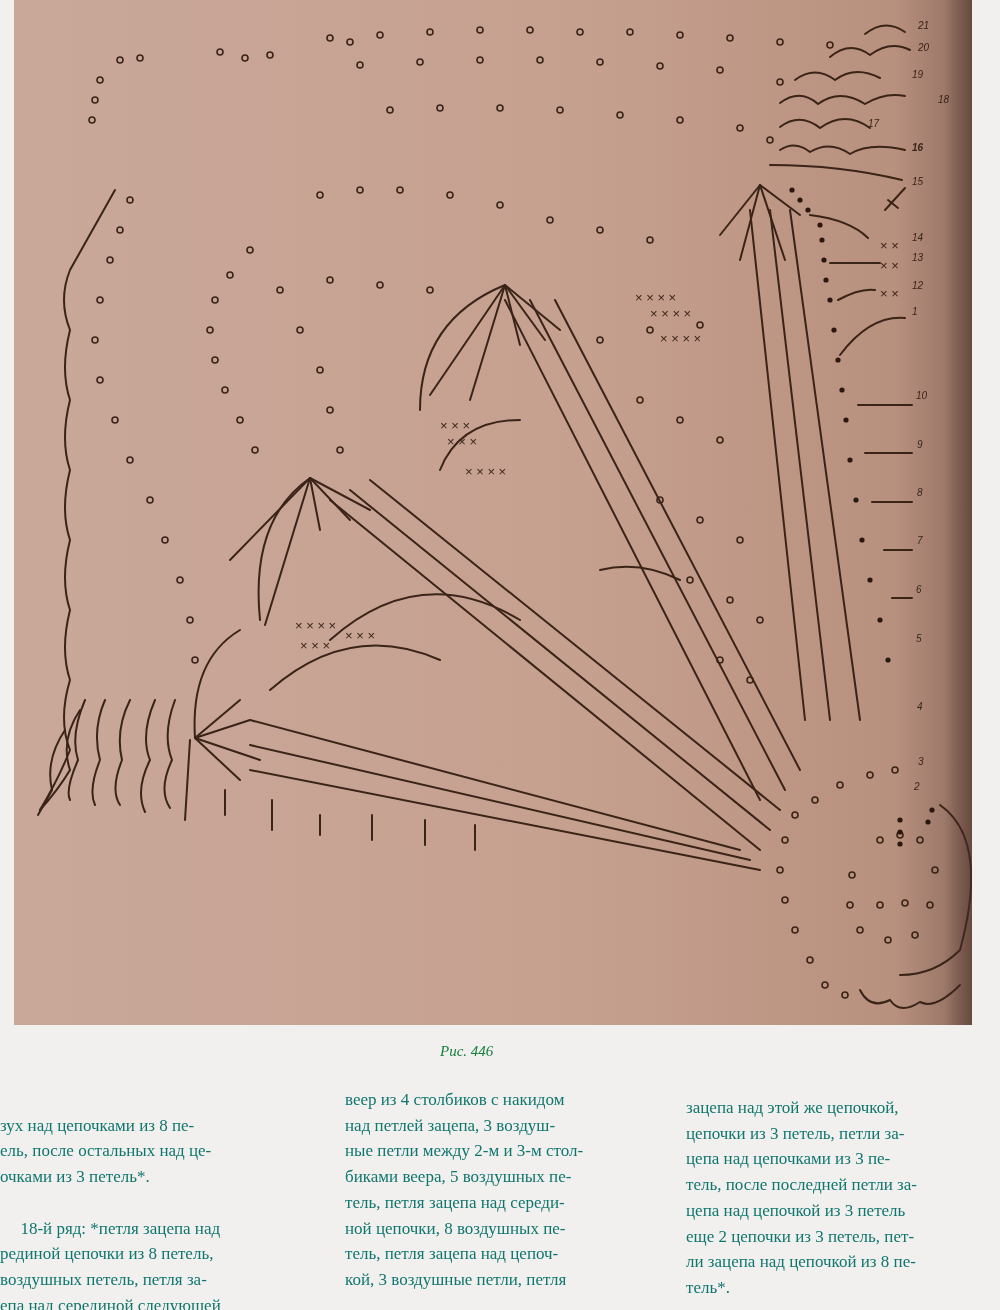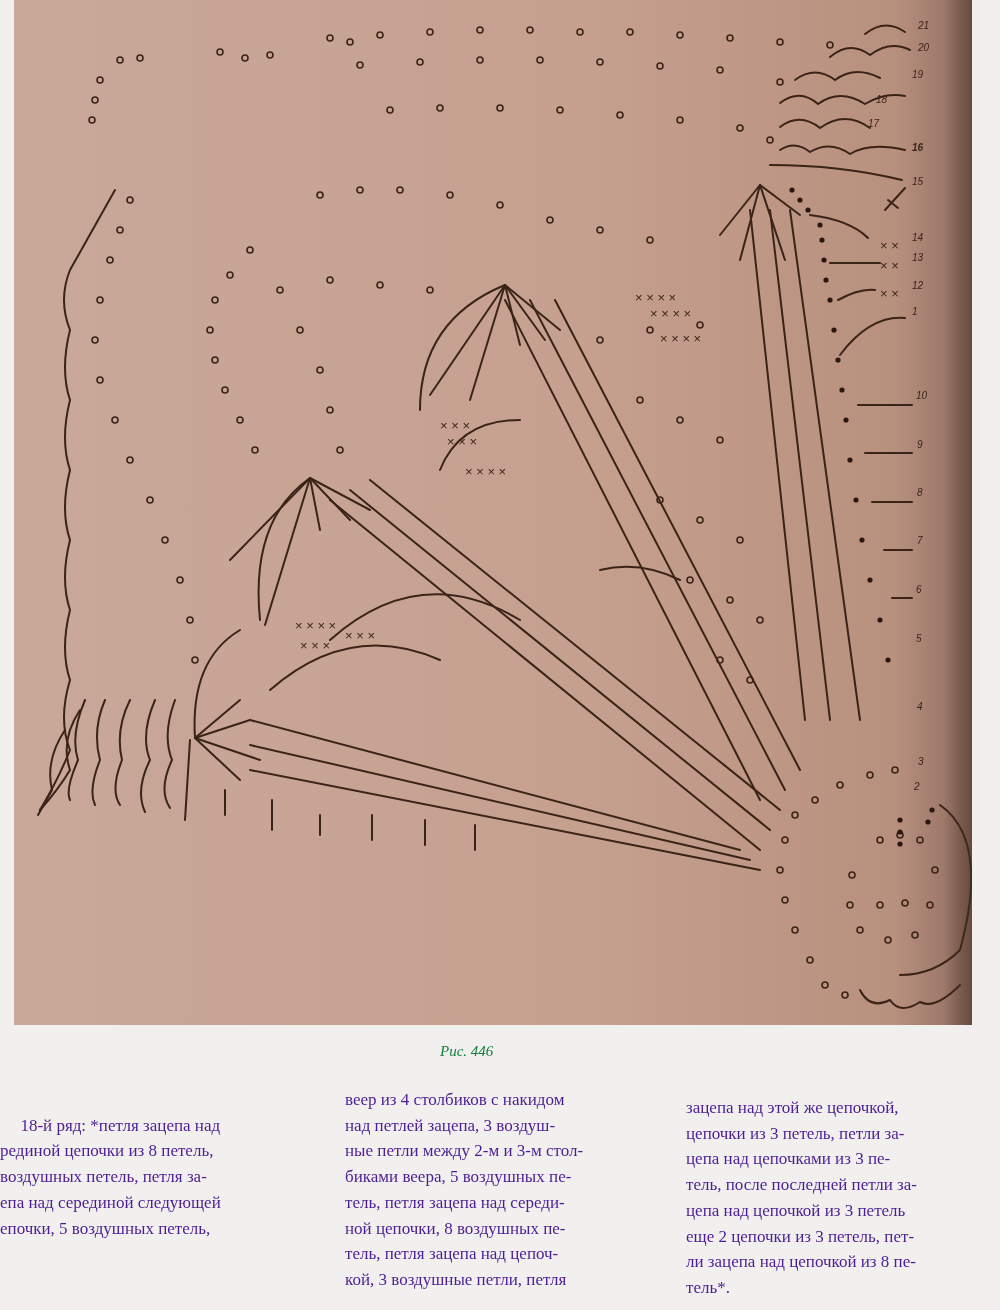--- a/index.html
+++ b/index.html
@@ -19,21 +19,21 @@
     background: linear-gradient(90deg, rgba(70,45,35,0) 0%, rgba(70,45,35,0.55) 100%);
   }
   .row-label {
     position: absolute; font-style: italic; font-size: 10px; color: #3a2418;
     font-family: "Liberation Sans", sans-serif;
   }
   .caption {
     position: absolute; left: 440px; top: 1043px; font-style: italic; font-size: 15px; color: #15803d;
   }
   .col {
-    position: absolute; top: 1087px; font-size: 17px; line-height: 25.7px; color: #4c1d95;
+    position: absolute; top: 1087px; font-size: 17px; line-height: 25.7px; color: #0f766e;
     text-align: justify; white-space: pre-line;
   }
   .col.c1 { left: 0; width: 322px; }
   .col.c2 { left: 345px; width: 322px; }
   .col.c3 { left: 686px; width: 314px; margin-top: 8px; }
   .col p { margin: 0; }
   .indent { text-indent: 1.2em; }
 </style>
 </head>
 <body>
@@ -277,21 +277,21 @@
       <text x="880" y="250">× ×</text>
         <text x="880" y="270">× ×</text>
         <text x="880" y="298">× ×</text>
     </g>
   </svg>
   <div class="edge-shadow"></div>
   <div id="row-labels">
       <span class="row-label" style="left: 904px; top: 20px;">21</span>
       <span class="row-label" style="left: 904px; top: 42px;">20</span>
       <span class="row-label" style="left: 898px; top: 69px;">19</span>
-      <span class="row-label" style="left: 862px; top: 94px;">18</span>
+      <span class="row-label" style="left: 924px; top: 94px;">18</span>
       <span class="row-label" style="left: 854px; top: 118px;">17</span>
       <span class="row-label" style="left: 898px; top: 142px; font-weight: bold;">16</span>
       <span class="row-label" style="left: 898px; top: 176px;">15</span>
       <span class="row-label" style="left: 898px; top: 232px;">14</span>
       <span class="row-label" style="left: 898px; top: 252px;">13</span>
       <span class="row-label" style="left: 898px; top: 280px;">12</span>
       <span class="row-label" style="left: 898px; top: 306px;">1</span>
       <span class="row-label" style="left: 902px; top: 390px;">10</span>
       <span class="row-label" style="left: 903px; top: 439px;">9</span>
       <span class="row-label" style="left: 903px; top: 487px;">8</span>
@@ -300,20 +300,23 @@
       <span class="row-label" style="left: 902px; top: 633px;">5</span>
       <span class="row-label" style="left: 903px; top: 701px;">4</span>
       <span class="row-label" style="left: 904px; top: 756px;">3</span>
       <span class="row-label" style="left: 900px; top: 781px;">2</span>
     </div>
 </div>
 
 <div class="caption">Рис. 446</div>
 
 <div class="col c1">
+  <p>зух над цепочками из 8 пе-
+ель, после остальных над це-
+очками из 3 петель*.</p>
   <p class="indent">18-й ряд: *петля зацепа над
 рединой цепочки из 8 петель,
 воздушных петель, петля за-
 епа над серединой следующей
 епочки, 5 воздушных петель,</p>
 </div>
 <div class="col c2">веер из 4 столбиков с накидом
 над петлей зацепа, 3 воздуш-
 ные петли между 2-м и 3-м стол-
 биками веера, 5 воздушных пе-

